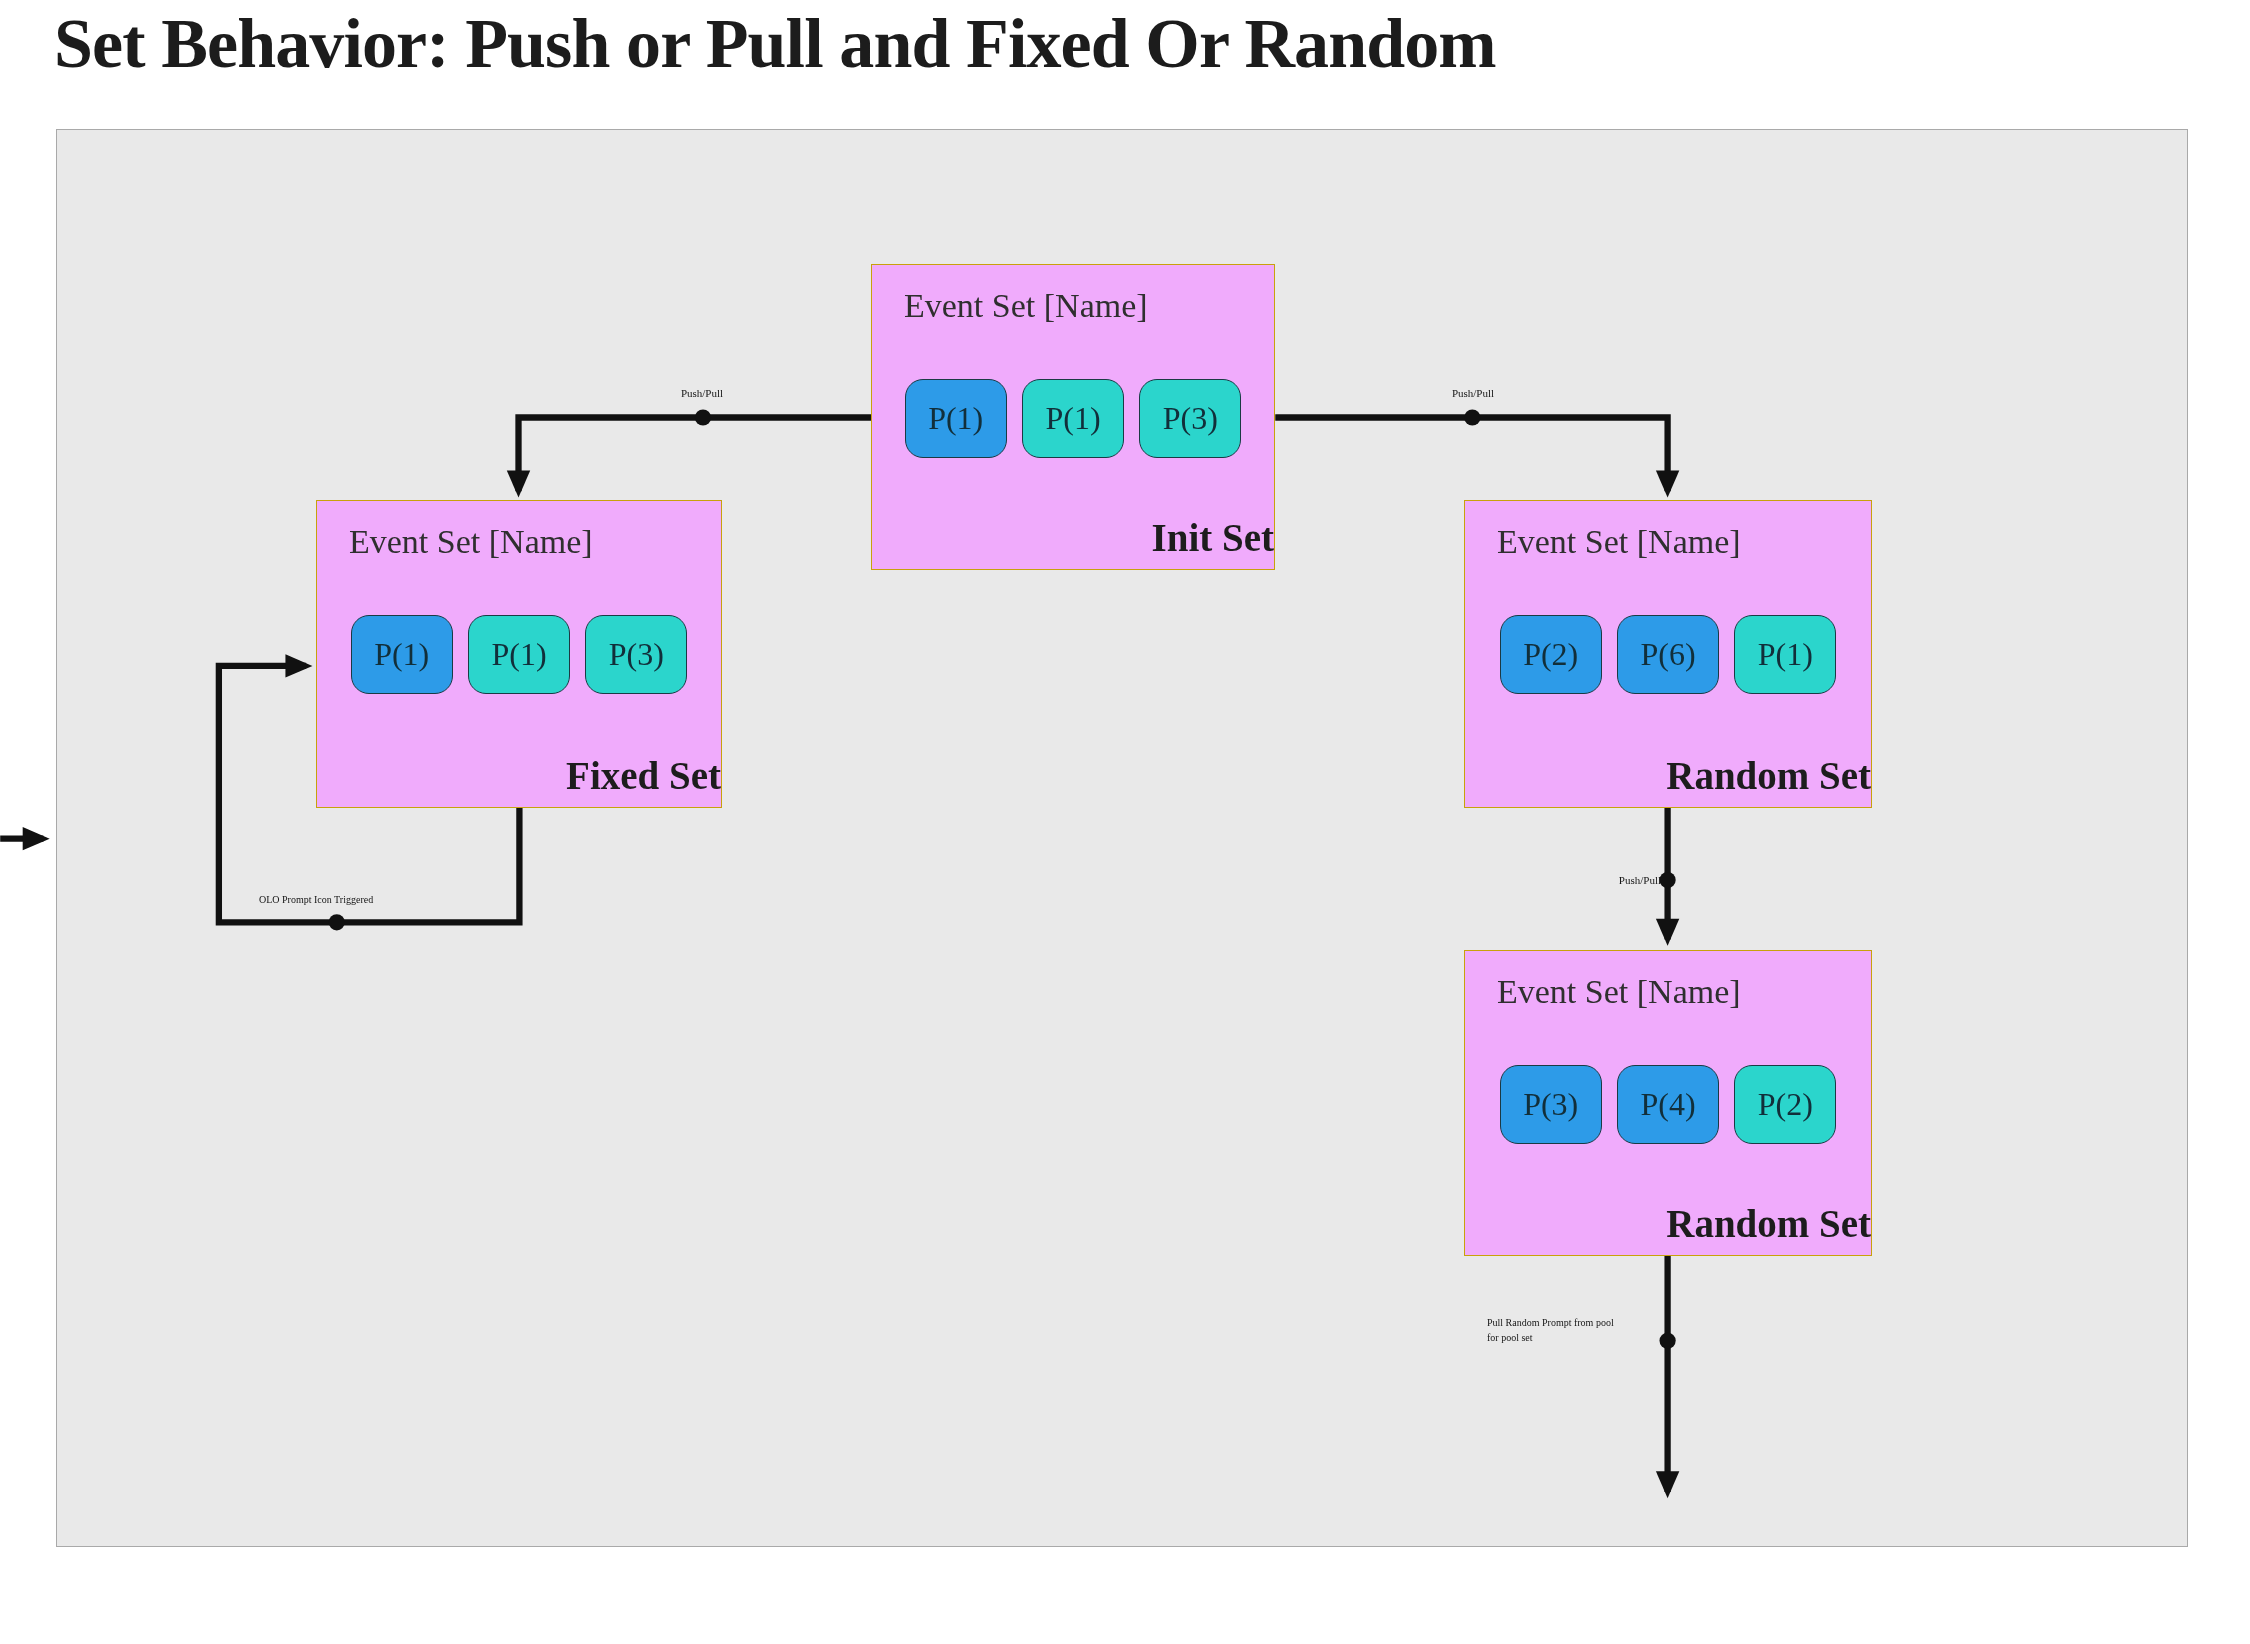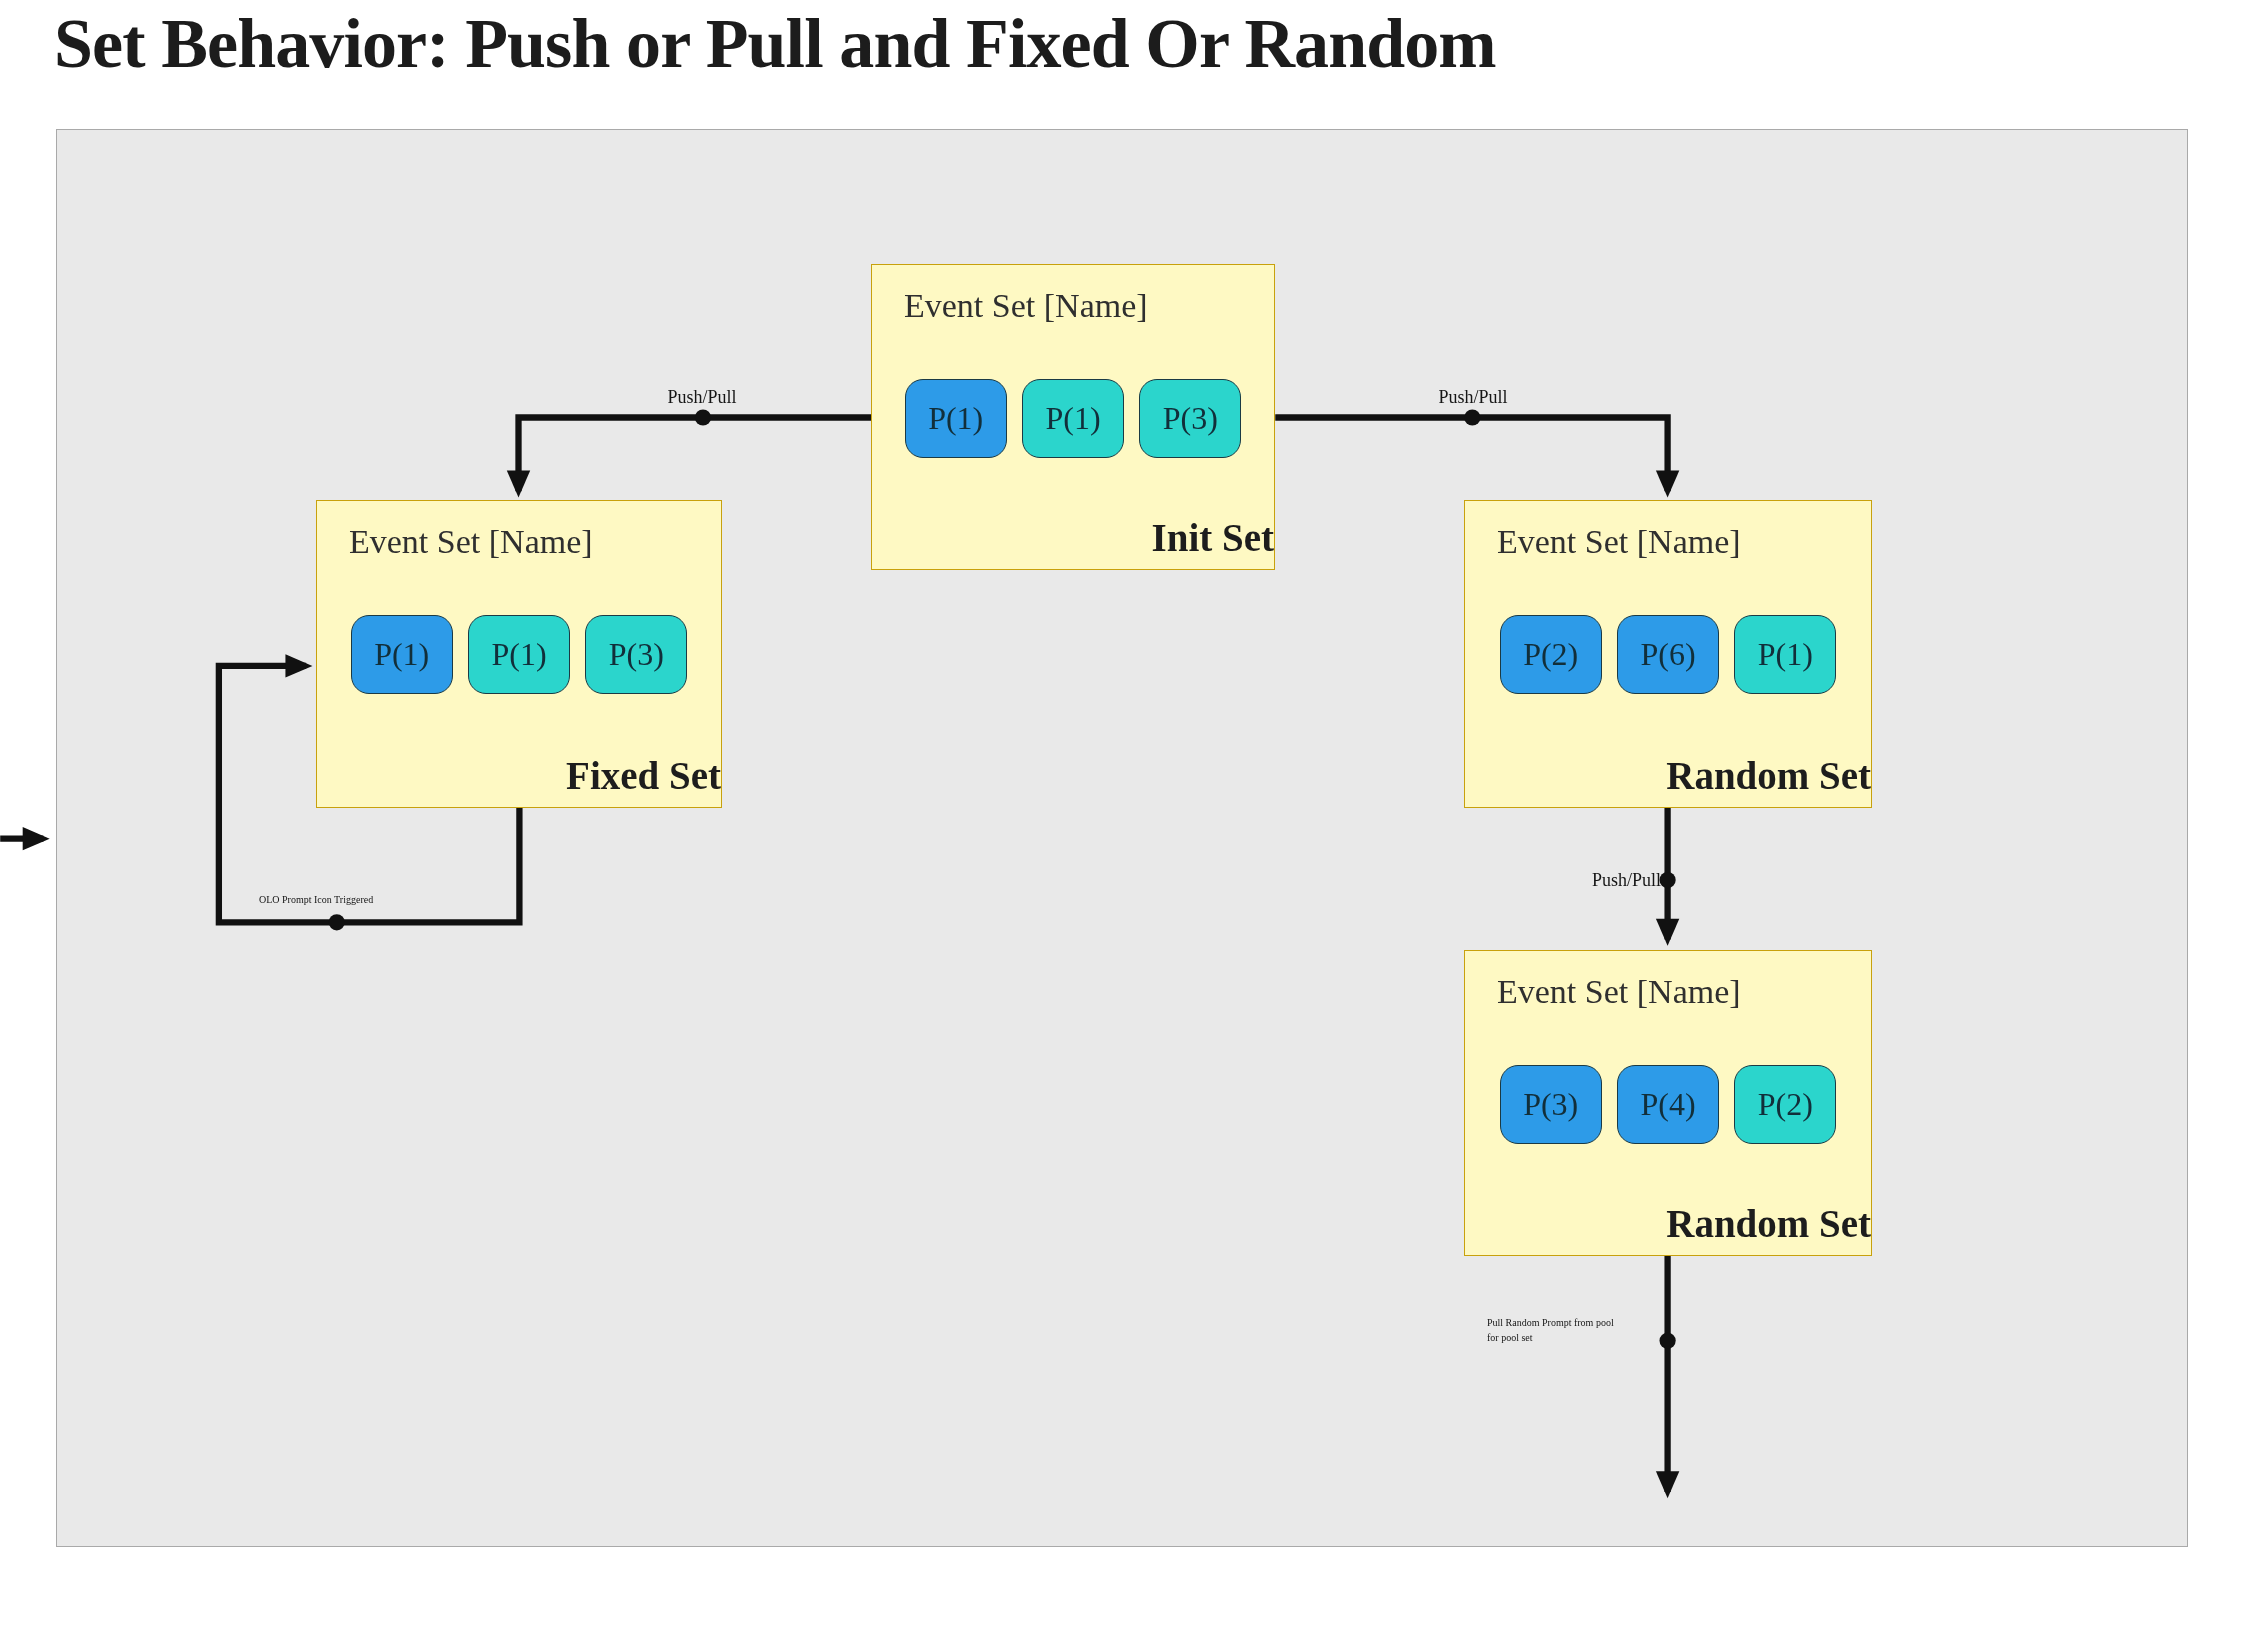--- a/index.html
+++ b/index.html
@@ -41,21 +41,21 @@
     top: 176px;
     width: 404px;
     text-align: center;
     font-size: 47px;
     font-weight: 700;
     color: #242424;
     white-space: nowrap;
   }
   .event-box {
     position: absolute;
-    background: #fef9c3;
+    background: #f0abfc;
     border: 1.8px solid #C8A10C;
     box-sizing: border-box;
   }
   #box-init   { left: 871px;  top: 264px;  width: 404px; height: 306px; }
   #box-fixed  { left: 316px;  top: 500px;  width: 406px; height: 308px; }
   #box-rs1    { left: 1464px; top: 500px;  width: 408px; height: 308px; }
   #box-rs2    { left: 1464px; top: 950px; width: 408px; height: 306px; }
   .box-title {
     position: absolute;
     top: 21.6px;
@@ -102,21 +102,21 @@
     position: absolute;
     left: 0;
     top: 0;
     width: 2250px;
     height: 1644px;
     pointer-events: none;
   }
   .edge-label {
     position: absolute;
     color: #161616;
-    font-size: 18px;
+    font-size: 11px;
     white-space: nowrap;
   }
   .edge-label.small {
     font-size: 10px;
     line-height: 1.45;
   }
   #lbl-pp-left  { left: 702px;  top: 387px; transform: translateX(-50%); }
   #lbl-pp-right { left: 1473px; top: 387px; transform: translateX(-50%); }
   #lbl-pp-mid   { left: 1661px; top: 880px; transform: translate(-100%,-50%); }
   #lbl-olo      { left: 259px;  top: 893px; }

